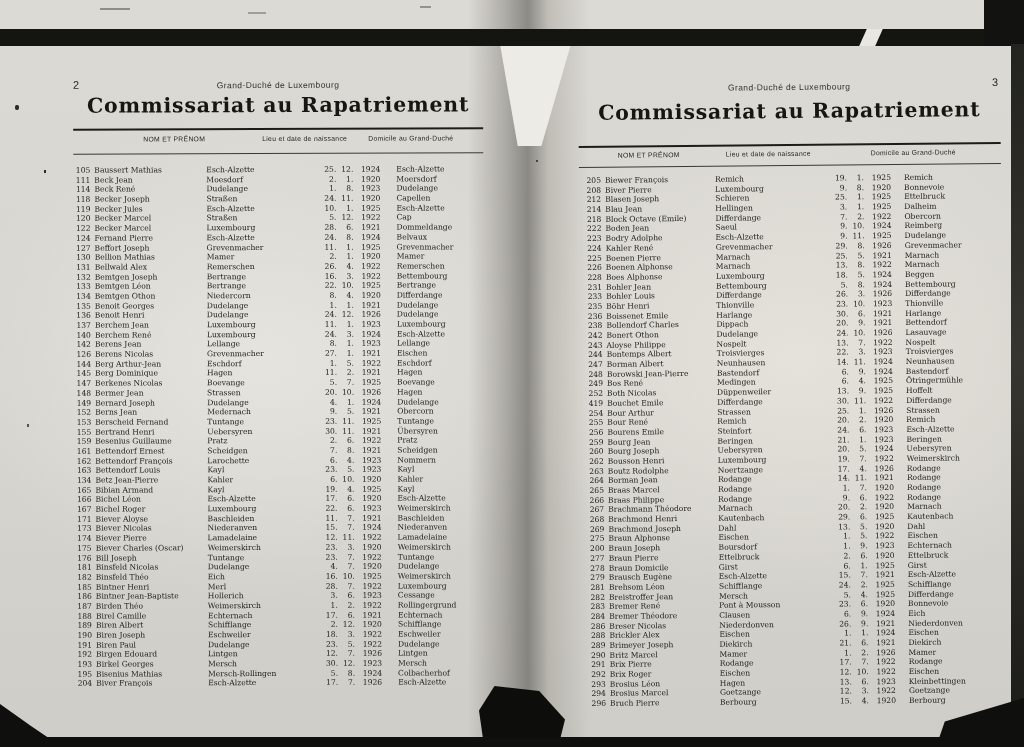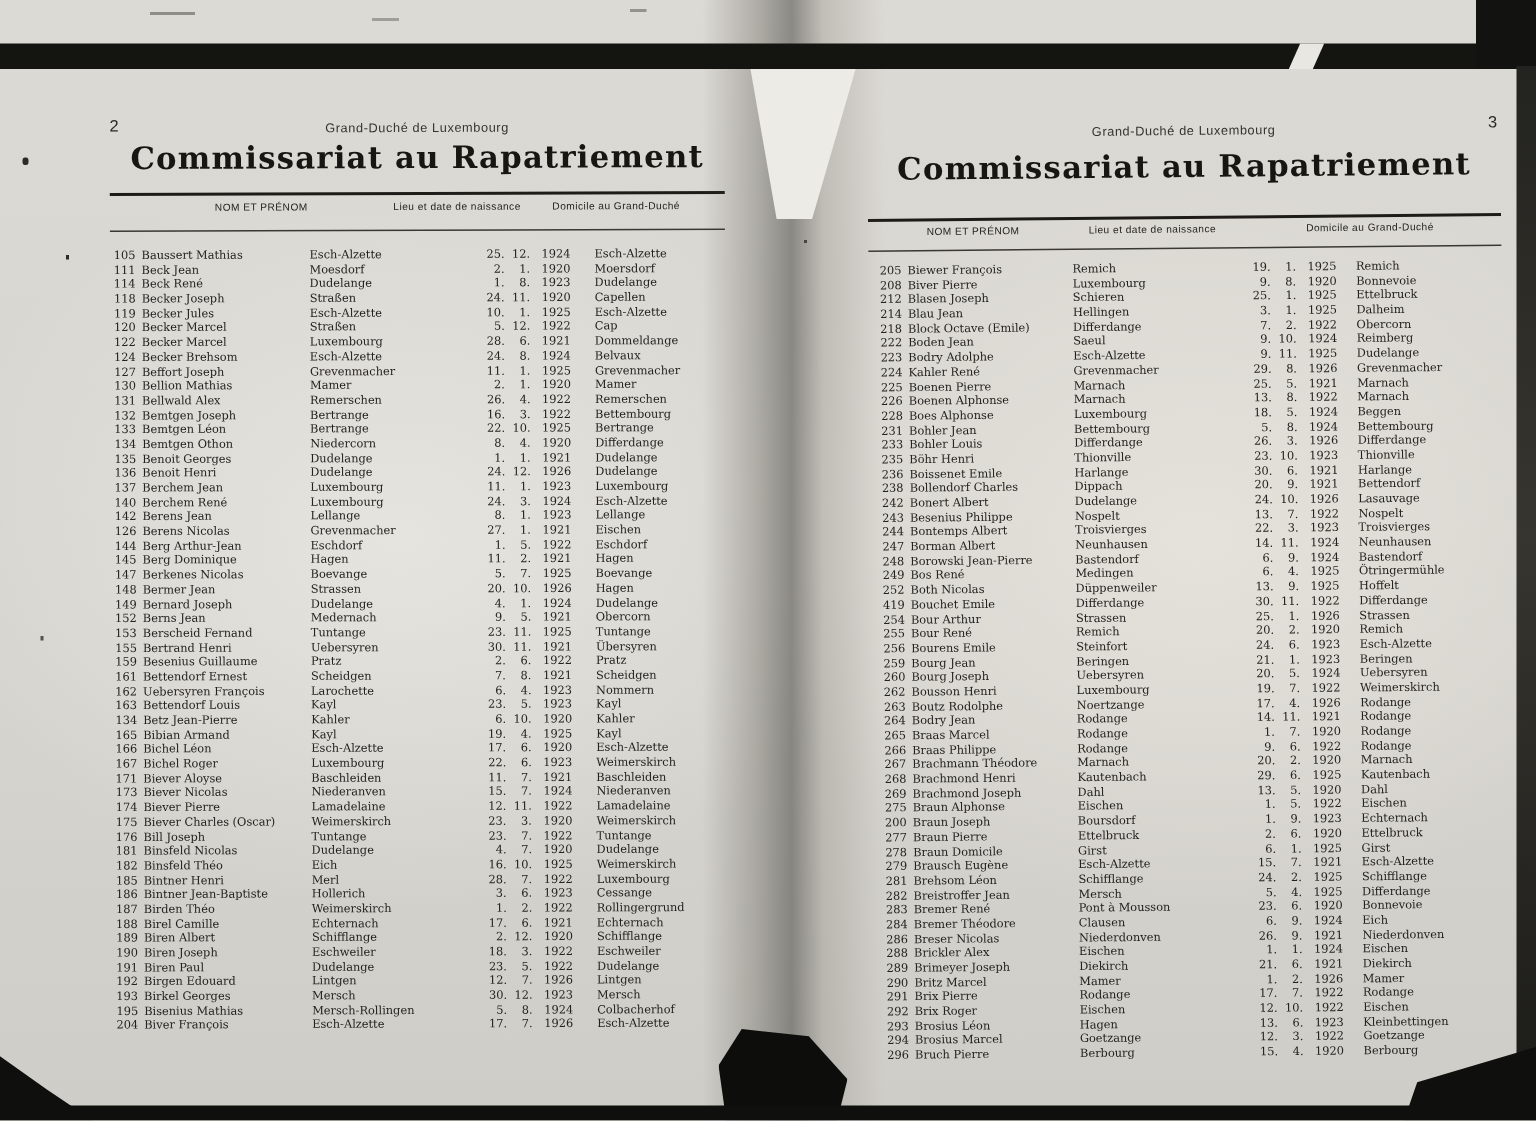--- a/index.html
+++ b/index.html
@@ -146,21 +146,21 @@
         <span class="c-num">122</span>
         <span class="c-name">Becker Marcel</span>
         <span class="c-place">Luxembourg</span>
         <span class="c-d">28.</span>
         <span class="c-m">6.</span>
         <span class="c-y">1921</span>
         <span class="c-dom">Dommeldange</span>
       </div>
       <div class="row">
         <span class="c-num">124</span>
-        <span class="c-name">Becker Brehsom</span>
+        <span class="c-name">Fernand Pierre</span>
         <span class="c-place">Esch-Alzette</span>
         <span class="c-d">24.</span>
         <span class="c-m">8.</span>
         <span class="c-y">1924</span>
         <span class="c-dom">Belvaux</span>
       </div>
       <div class="row">
         <span class="c-num">127</span>
         <span class="c-name">Beffort Joseph</span>
         <span class="c-place">Grevenmacher</span>
@@ -353,21 +353,21 @@
         <span class="c-num">161</span>
         <span class="c-name">Bettendorf Ernest</span>
         <span class="c-place">Scheidgen</span>
         <span class="c-d">7.</span>
         <span class="c-m">8.</span>
         <span class="c-y">1921</span>
         <span class="c-dom">Scheidgen</span>
       </div>
       <div class="row">
         <span class="c-num">162</span>
-        <span class="c-name">Uebersyren François</span>
+        <span class="c-name">Bettendorf François</span>
         <span class="c-place">Larochette</span>
         <span class="c-d">6.</span>
         <span class="c-m">4.</span>
         <span class="c-y">1923</span>
         <span class="c-dom">Nommern</span>
       </div>
       <div class="row">
         <span class="c-num">163</span>
         <span class="c-name">Bettendorf Louis</span>
         <span class="c-place">Kayl</span>
@@ -726,30 +726,30 @@
         <span class="c-num">238</span>
         <span class="c-name">Bollendorf Charles</span>
         <span class="c-place">Dippach</span>
         <span class="c-d">20.</span>
         <span class="c-m">9.</span>
         <span class="c-y">1921</span>
         <span class="c-dom">Bettendorf</span>
       </div>
       <div class="row">
         <span class="c-num">242</span>
-        <span class="c-name">Bonert Albert</span>
+        <span class="c-name">Bonert Othon</span>
         <span class="c-place">Dudelange</span>
         <span class="c-d">24.</span>
         <span class="c-m">10.</span>
         <span class="c-y">1926</span>
         <span class="c-dom">Lasauvage</span>
       </div>
       <div class="row">
         <span class="c-num">243</span>
-        <span class="c-name">Besenius Philippe</span>
+        <span class="c-name">Aloyse Philippe</span>
         <span class="c-place">Nospelt</span>
         <span class="c-d">13.</span>
         <span class="c-m">7.</span>
         <span class="c-y">1922</span>
         <span class="c-dom">Nospelt</span>
       </div>
       <div class="row">
         <span class="c-num">244</span>
         <span class="c-name">Bontemps Albert</span>
         <span class="c-place">Troisvierges</span>
@@ -861,21 +861,21 @@
         <span class="c-num">263</span>
         <span class="c-name">Boutz Rodolphe</span>
         <span class="c-place">Noertzange</span>
         <span class="c-d">17.</span>
         <span class="c-m">4.</span>
         <span class="c-y">1926</span>
         <span class="c-dom">Rodange</span>
       </div>
       <div class="row">
         <span class="c-num">264</span>
-        <span class="c-name">Bodry Jean</span>
+        <span class="c-name">Borman Jean</span>
         <span class="c-place">Rodange</span>
         <span class="c-d">14.</span>
         <span class="c-m">11.</span>
         <span class="c-y">1921</span>
         <span class="c-dom">Rodange</span>
       </div>
       <div class="row">
         <span class="c-num">265</span>
         <span class="c-name">Braas Marcel</span>
         <span class="c-place">Rodange</span>

